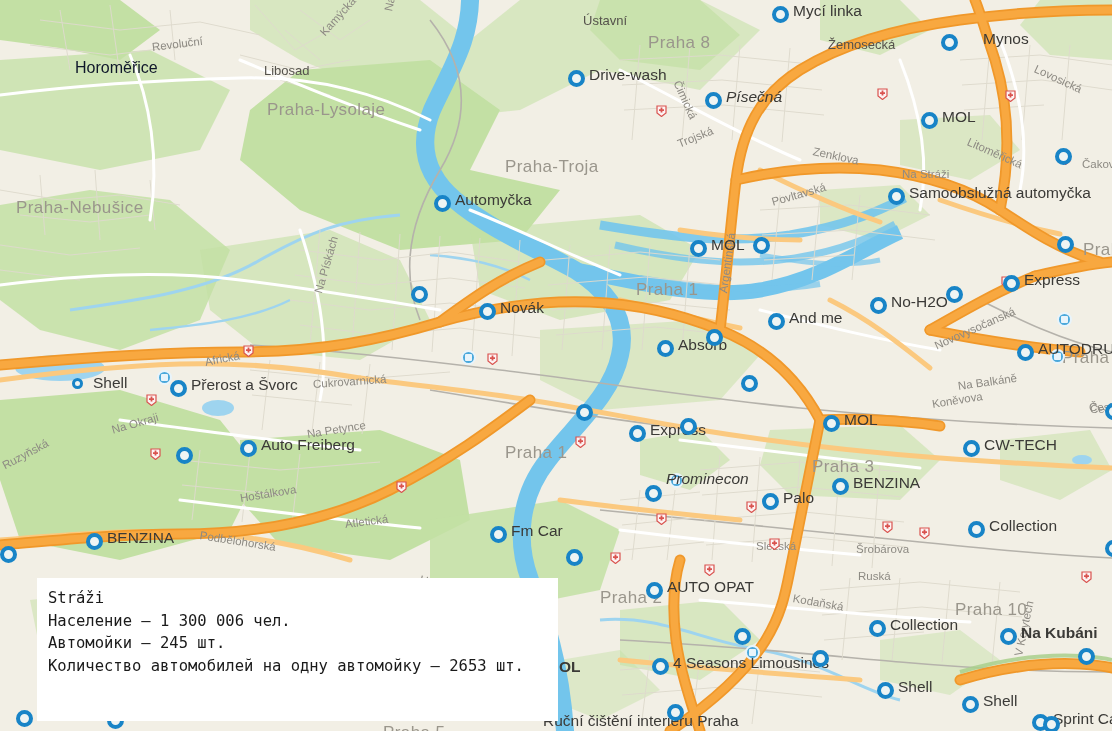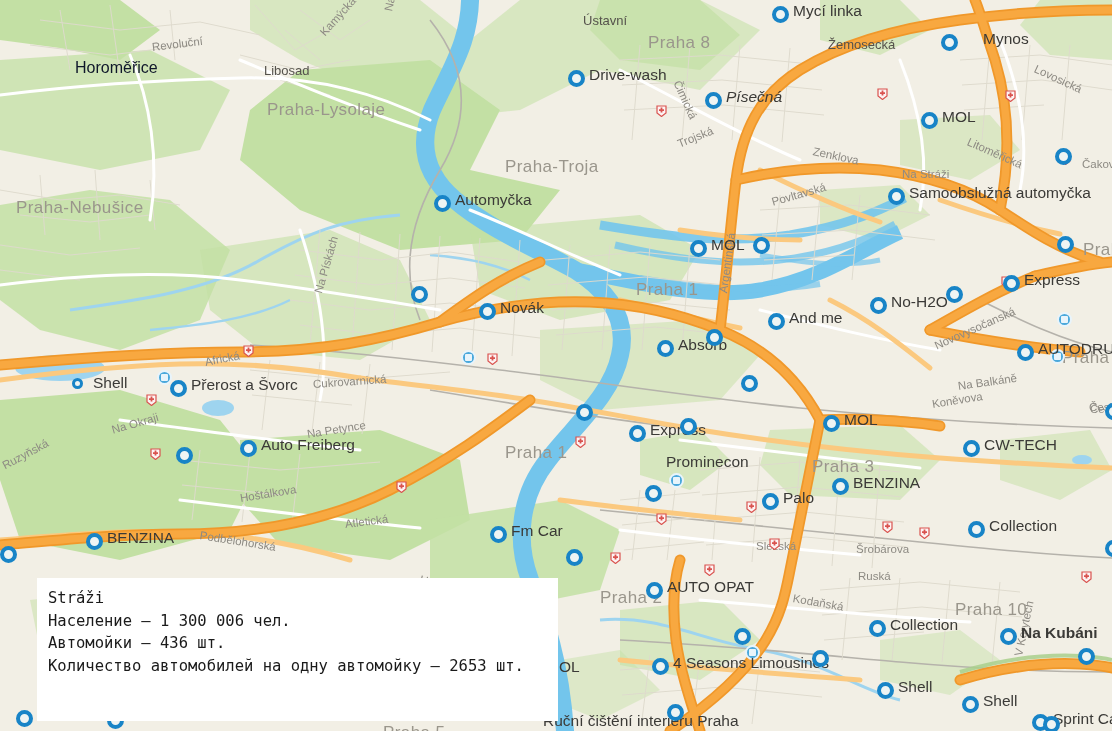--- a/index.html
+++ b/index.html
@@ -592,21 +592,21 @@
       <div class="mk" style="left: 680px; top: 418px;"></div>
       <div class="mk" style="left: 240px; top: 440px;"></div>
       <div class="mk-label" style="left: 261px; top: 436px;">Auto Freiberg</div>
       <div class="mk" style="left: 176px; top: 447px;"></div>
       <div class="mk" style="left: 963px; top: 440px;"></div>
       <div class="mk-label" style="left: 984px; top: 436px;">CW-TECH</div>
       <div class="mk" style="left: 1105px; top: 403px;"></div>
       <div class="mk" style="left: 832px; top: 478px;"></div>
       <div class="mk-label" style="left: 853px; top: 474px;">BENZINA</div>
       <div class="mk" style="left: 645px; top: 485px;"></div>
-      <div class="mk-label" style="left: 666px; top: 453px;">Prominecon</div>
+      <div class="mk-label" style="left: 666px; top: 470px; font-style: italic;">Prominecon</div>
       <div class="mk" style="left: 762px; top: 493px;"></div>
       <div class="mk-label" style="left: 783px; top: 489px;">Palo</div>
       <div class="mk" style="left: 490px; top: 526px;"></div>
       <div class="mk-label" style="left: 511px; top: 522px;">Fm Car</div>
       <div class="mk" style="left: 968px; top: 521px;"></div>
       <div class="mk-label" style="left: 989px; top: 517px;">Collection</div>
       <div class="mk" style="left: 86px; top: 533px;"></div>
       <div class="mk-label" style="left: 107px; top: 529px;">BENZINA</div>
       <div class="mk" style="left: 1105px; top: 540px;"></div>
       <div class="mk" style="left: 566px; top: 549px;"></div>
@@ -628,23 +628,23 @@
       <div class="mk-label" style="left: 983px; top: 692px;">Shell</div>
       <div class="mk" style="left: 1032px; top: 714px;"></div>
       <div class="mk-label" style="left: 1053px; top: 710px;">Sprint Ca</div>
       <div class="mk" style="left: 16px; top: 710px;"></div>
       <div class="mk-label" style="left: 37px; top: 706px;">T</div>
       <div class="mk" style="left: 107px; top: 712px;"></div>
       <div class="mk" style="left: 1043px; top: 716px;"></div>
       <div class="mk-label" style="left: 543px; top: 712px;">Ruční čištění interiéru Praha</div>
       <div class="mk" style="left: 667px; top: 704px;"></div>
       <div class="mk" style="left: 538px; top: 662px;"></div>
-      <div class="mk-label" style="left: 559px; top: 658px;">OL</div>
+      <div class="mk-label" style="left: 559px; top: 658px; font-weight: bold;">OL</div>
     </div>
 
   <div id="info-box">
     <div class="line">Stráži</div>
     <div class="line">Население – 1 300 006 чел.</div>
-    <div class="line">Автомойки – 436 шт.</div>
+    <div class="line">Автомойки – 245 шт.</div>
     <div class="line">Количество автомобилей на одну автомойку – 2653 шт.</div>
   </div>
 
 </div>
 
 </body></html>

